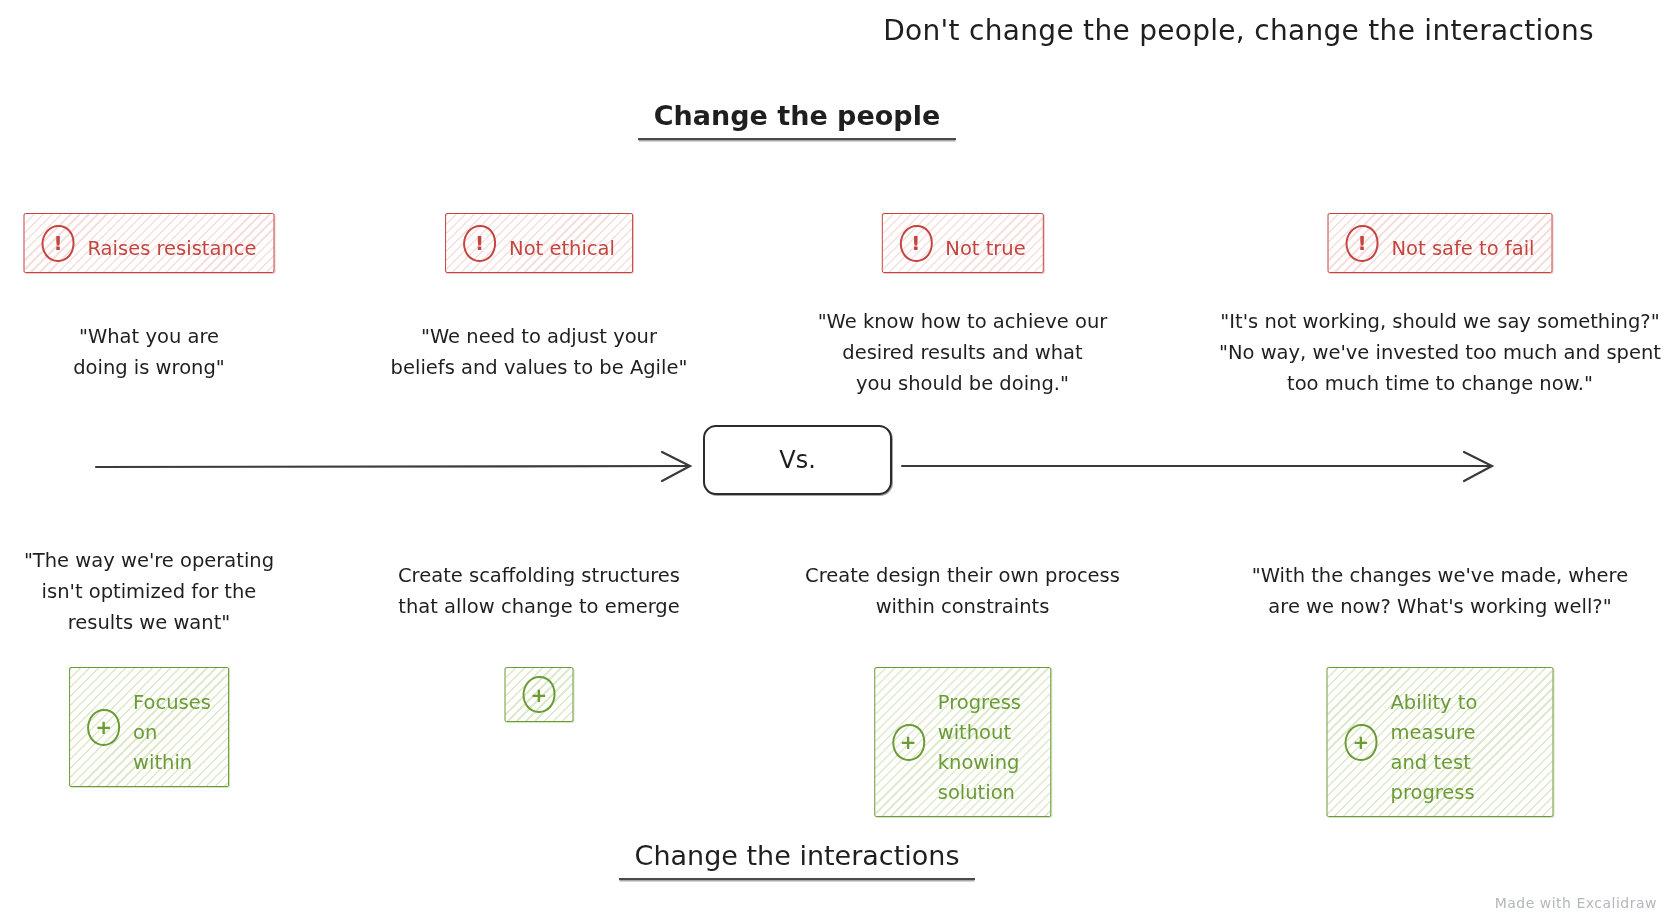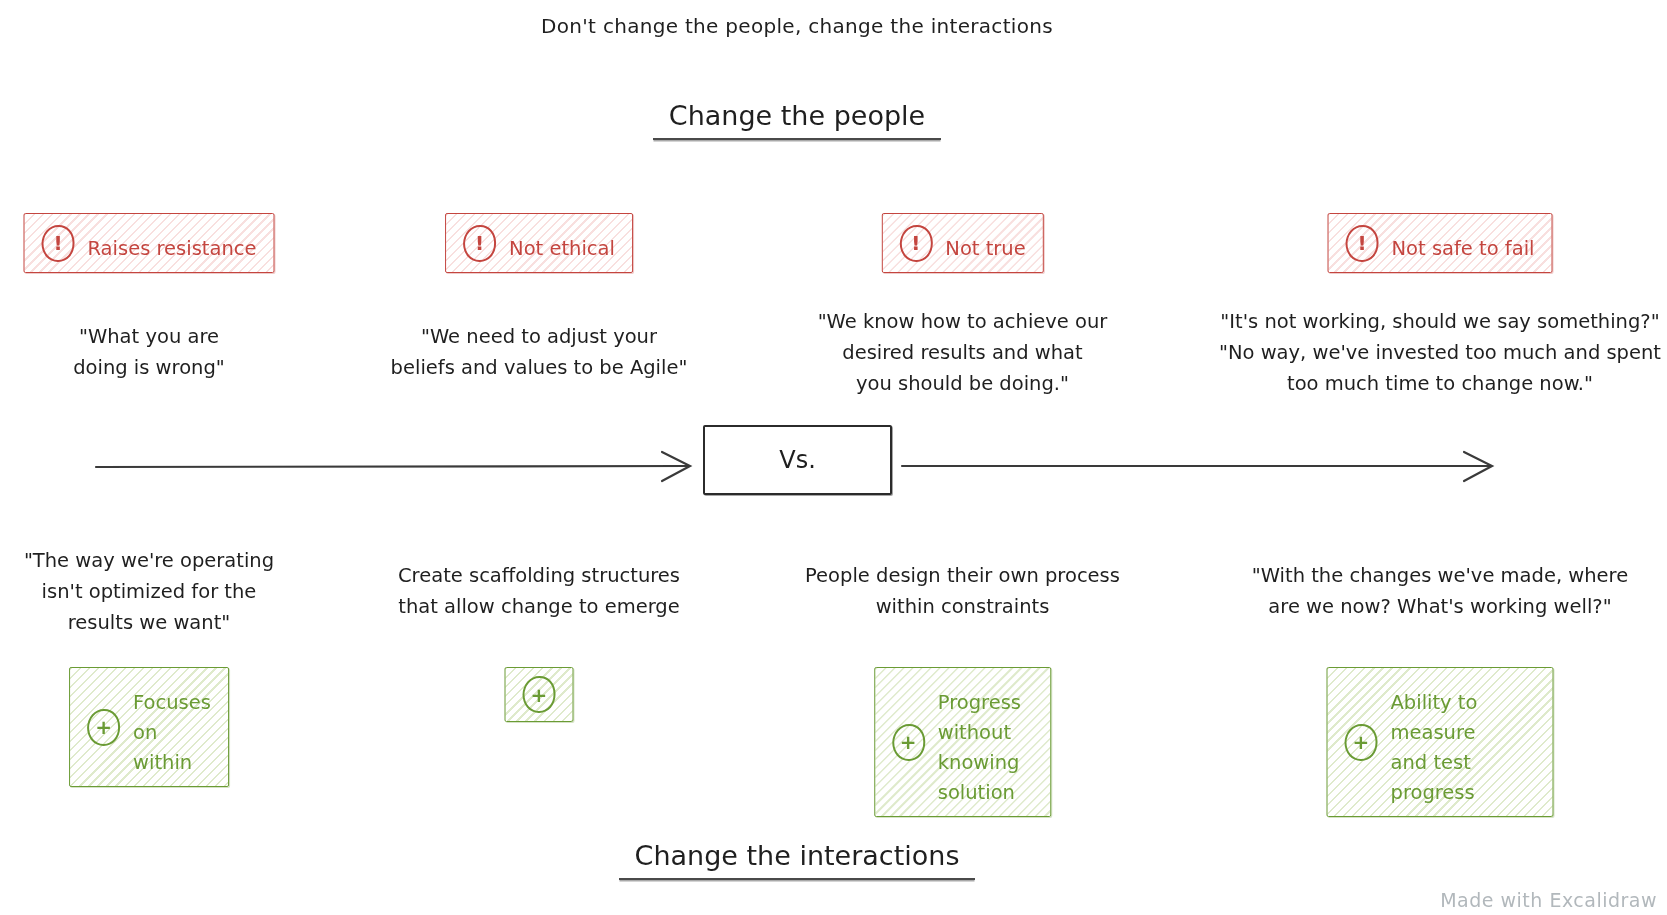--- a/index.html
+++ b/index.html
@@ -1,24 +1,24 @@
 <!DOCTYPE html>
 <html style="--ink: #1f1f1f; --arrow: #3a3a3a; --red: #c4453f; --red-hatch: rgba(224,112,108,0.22); --green: #6a9b34; --green-hatch: rgba(140,180,70,0.28); --watermark-gray: #b2b8bc;"><head>
 <meta charset="utf-8">
 <style>
   html,body{margin:0;padding:0;background:#ffffff;}
   .canvas{
     position:relative;width:1667px;height:915px;background:#ffffff;overflow:hidden;
     font-family:"DejaVu Sans", sans-serif;color:var(--ink,#1f1f1f);
   }
   
-  .title{position:absolute;top:14px;left:0;width:1594px;text-align:center;
-    font-size:20px;letter-spacing:.3px;color:var(--ink,#1f1f1f);}
+  .title{position:absolute;top:14px;left:0;width:1594px;text-align:right;
+    font-size:28px;letter-spacing:.3px;color:var(--ink,#1f1f1f);}
   .section-header{position:absolute;left:0;width:1594px;text-align:center;font-size:27px;}
-  .section-header.top{top:100px;}
+  .section-header.top{top:100px;font-weight:bold;}
   .section-header.bottom{top:840px;}
   .underlined{display:inline-block;padding:0 16px 7px;border-bottom:2px solid #4a4a4a;
     box-shadow:0 2px 0 -0.5px #a9a9a9;}
   
   .col{position:absolute;top:0;height:915px;}
   .col.c1{left:0;width:298px;}
   .col.c2{left:378px;width:322px;}
   .col.c3{left:785px;width:355px;}
   .col.c4{left:1213px;width:454px;}
   
@@ -43,24 +43,24 @@
   .badge.red .label{white-space:nowrap;}
   
   .tquote,.bquote{position:absolute;left:0;right:0;display:flex;align-items:center;justify-content:center;
     text-align:center;font-size:19.5px;line-height:31px;color:var(--ink,#1f1f1f);}
   .tquote{top:293px;height:118px;}
   .bquote{top:541px;height:100px;}
   .tquote span,.bquote span{white-space:pre-line;}
   
   .arrows{position:absolute;inset:0;pointer-events:none;}
   .vs-box{position:absolute;left:703px;top:425px;width:185px;height:66px;background:#fff;
-    border:2px solid #2b2b2b;border-radius:2px;display:flex;align-items:center;justify-content:center;
+    border:2px solid #2b2b2b;border-radius:13px;display:flex;align-items:center;justify-content:center;
     font-size:24px;color:var(--ink,#1f1f1f);box-shadow:1px 1px 0 rgba(0,0,0,.35);}
   
-  .watermark{position:absolute;right:10px;bottom:4px;font-size:19px;letter-spacing:.5px;
+  .watermark{position:absolute;right:10px;bottom:4px;font-size:14px;letter-spacing:.5px;
     color:var(--watermark-gray,#b2b8bc);}
 </style>
 </head>
 <body>
 
 <div class="canvas">
 
   <div class="title">Don't change the people, change the interactions</div>
 
   <div class="section-header top">
@@ -109,21 +109,21 @@
     <div class="badge red">
       <span class="circ-icon">!</span>
       <span class="label">Not true</span>
     </div>
     <div class="tquote">
       <span>"We know how to achieve our
 desired results and what
 you should be doing."</span>
     </div>
     <div class="bquote">
-      <span>People design their own process
+      <span>Create design their own process
 within constraints</span>
     </div>
     <div class="badge green">
       <span class="circ-icon">+</span>
       <span class="label">Progress without
 knowing solution</span>
     </div>
   </div>
 
   <div class="col c4">

